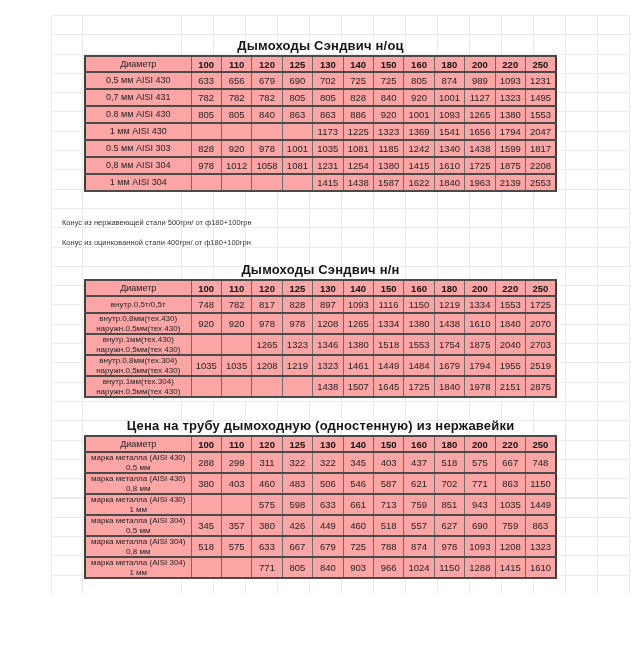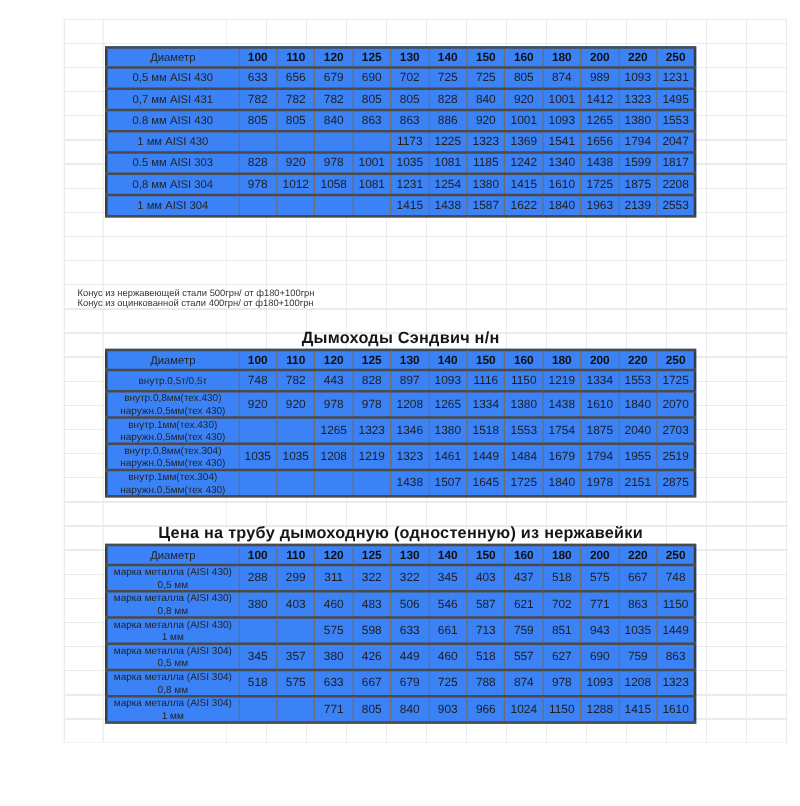--- a/index.html
+++ b/index.html
@@ -18,50 +18,51 @@
 
   .price-block{position:absolute;left:84px;width:473px;}
   #block-noc{top:37px}
   #block-nn{top:261px}
   #block-single{top:417px}
 
   .tbl-title{height:18px;line-height:18px;text-align:center;font-size:13px;
     font-weight:bold;color:#161616;letter-spacing:.2px;white-space:nowrap;}
 
   table.price{border-collapse:collapse;table-layout:fixed;width:473px;
-    border:2px solid #3c3c3c;background:#3b82f6;}
+    border:2px solid #3c3c3c;background:#fca5a5;}
   table.price th,table.price td{
     border-left:1px solid #6d6d6d;border-right:1px solid #6d6d6d;
     border-top:2px solid #4a4a4a;border-bottom:2px solid #4a4a4a;
     text-align:center;vertical-align:middle;padding:0 1px;overflow:hidden;}
   table.price th.colh{font-weight:bold;font-size:9.5px;color:#111;height:14px;margin-top:16px;}
   table.price th.corner{font-weight:normal;font-size:9px;color:#242424;}
   table.price th.rowlabel{font-weight:normal;font-size:8px;color:#242424;
     white-space:pre-line;line-height:1.18;}
   table.price td.cell{font-size:9.5px;color:#1f1f1f;}
   #tbl-noc td.cell,#tbl-noc th.rowlabel{height:15px;font-size:9px;}
   #tbl-noc td.cell{font-size:9.5px;}
   #tbl-nn td.cell{height:15px;}
   #tbl-nn tr.two td.cell{height:19px;}
   #tbl-single td.cell{height:19px;}
 
   .note{position:absolute;left:62px;height:14px;line-height:14px;
     font-size:7.5px;color:#353535;white-space:nowrap;}
-  #note-1{top:228px}
+  #note-1{top:216px}
   #note-2{top:236px}
 </style>
 </head>
 <body>
 
 <div class="grid-h"></div>
 <div class="grid-v"></div>
 <div class="vline" id="vl-a"></div>
 <div class="vline" id="vl-b"></div>
 
 <div class="price-block" id="block-noc">
+  <div class="tbl-title">Дымоходы Сэндвич н/оц</div>
   <table class="price" id="tbl-noc">
       <colgroup>
         <col style="width: 106px;">
         <col>
         <col>
         <col>
         <col>
         <col>
         <col>
         <col>
@@ -108,21 +109,21 @@
           <th class="rowlabel">0,7 мм AISI 431</th>
           <td class="cell">782</td>
           <td class="cell">782</td>
           <td class="cell">782</td>
           <td class="cell">805</td>
           <td class="cell">805</td>
           <td class="cell">828</td>
           <td class="cell">840</td>
           <td class="cell">920</td>
           <td class="cell">1001</td>
-          <td class="cell">1412</td>
+          <td class="cell">1127</td>
           <td class="cell">1323</td>
           <td class="cell">1495</td>
         </tr>
         <tr class="one">
           <th class="rowlabel">0.8 мм AISI 430</th>
           <td class="cell">805</td>
           <td class="cell">805</td>
           <td class="cell">840</td>
           <td class="cell">863</td>
           <td class="cell">863</td>
@@ -234,21 +235,21 @@
           <th class="colh">200</th>
           <th class="colh">220</th>
           <th class="colh">250</th>
         </tr>
       </thead>
       <tbody>
         <tr class="one">
           <th class="rowlabel">внутр.0,5т/0,5т</th>
           <td class="cell">748</td>
           <td class="cell">782</td>
-          <td class="cell">443</td>
+          <td class="cell">817</td>
           <td class="cell">828</td>
           <td class="cell">897</td>
           <td class="cell">1093</td>
           <td class="cell">1116</td>
           <td class="cell">1150</td>
           <td class="cell">1219</td>
           <td class="cell">1334</td>
           <td class="cell">1553</td>
           <td class="cell">1725</td>
         </tr>

